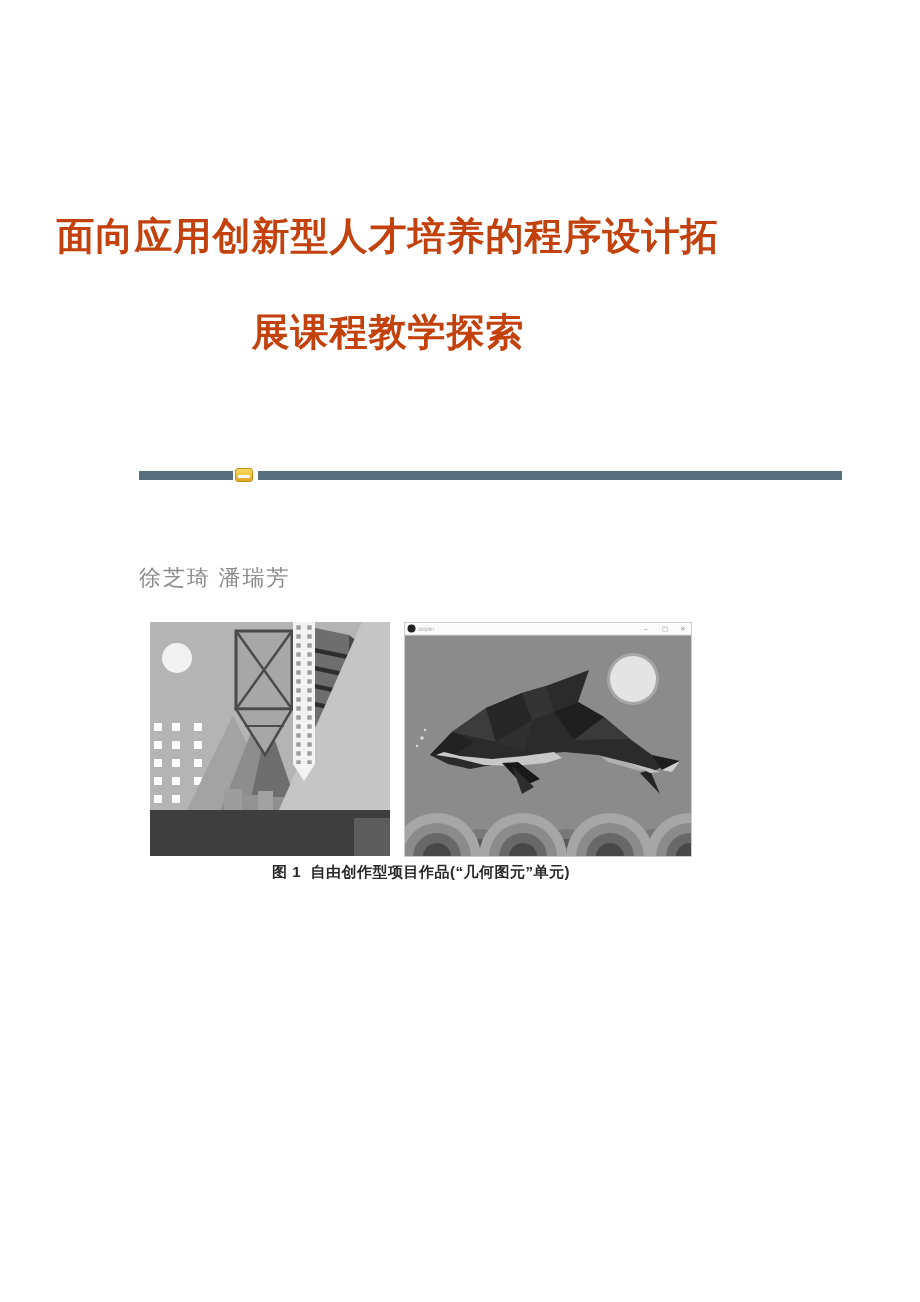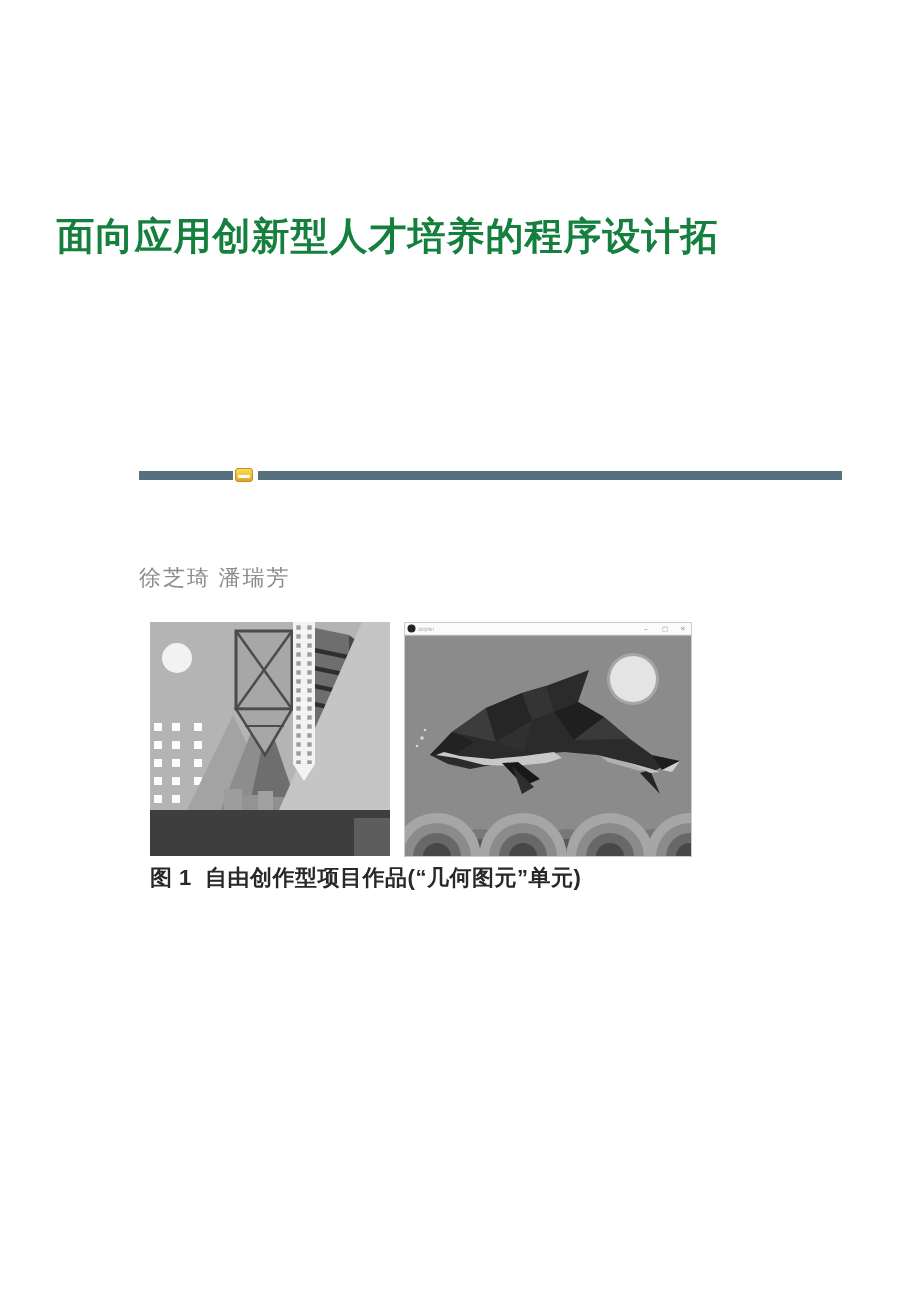--- a/index.html
+++ b/index.html
@@ -3,21 +3,21 @@
 <meta charset="utf-8">
 <style>
   html,body{margin:0;padding:0;background:#ffffff;}
   .page{
     position:relative;width:920px;height:1302px;background:#ffffff;
     font-family:"Liberation Sans",sans-serif;overflow:hidden;
   }
   .title-line{
     position:absolute;left:0;width:776px;text-align:center;
     font-family:"Liberation Serif","DejaVu Serif",serif;
-    font-size:38px;font-weight:bold;color:#15803d;letter-spacing:1px;
+    font-size:38px;font-weight:bold;color:#c2410c;letter-spacing:1px;
     white-space:pre;
   }
   .title-line1{top:211px;}
   .title-line2{top:307px;}
   .divider{position:absolute;left:139px;top:468px;width:703px;height:14px;}
   .divider .seg{position:absolute;top:3px;height:9px;background:#56707f;}
   .divider .seg-left{left:0;width:94px;}
   .divider .seg-right{left:119px;width:584px;}
   .divider .gold-icon{
     position:absolute;left:96px;top:0;width:18px;height:14px;
@@ -31,32 +31,33 @@
   .authors{
     position:absolute;left:139px;top:563px;
     font-family:"Liberation Serif","DejaVu Serif",serif;
     font-size:22px;color:#8c8c8c;letter-spacing:2px;white-space:pre;
   }
   .figure{position:absolute;left:150px;top:622px;width:542px;}
   .fig-images{position:relative;width:542px;height:235px;}
   .fig-img-left{position:absolute;left:0;top:0;}
   .fig-img-right{position:absolute;left:254px;top:0;}
   .caption{
-    position:absolute;left:150px;top:863px;width:542px;text-align:left;
-    font-size:22px;font-weight:bold;color:#282828;white-space:pre;
+    position:absolute;left:150px;top:863px;width:542px;text-align:center;
+    font-size:15px;font-weight:bold;color:#282828;white-space:pre;
     letter-spacing:0.5px;
   }
   svg{display:block;}
 </style>
 </head>
 <body>
 
 <div class="page">
 
   <div class="title-line title-line1">面向应用创新型人才培养的程序设计拓</div>
+  <div class="title-line title-line2">展课程教学探索</div>
 
   <div class="divider">
     <div class="seg seg-left"></div>
     <div class="gold-icon">
       <div class="slot"></div>
     </div>
     <div class="seg seg-right"></div>
   </div>
 
   <div class="authors">徐芝琦 潘瑞芳</div>

